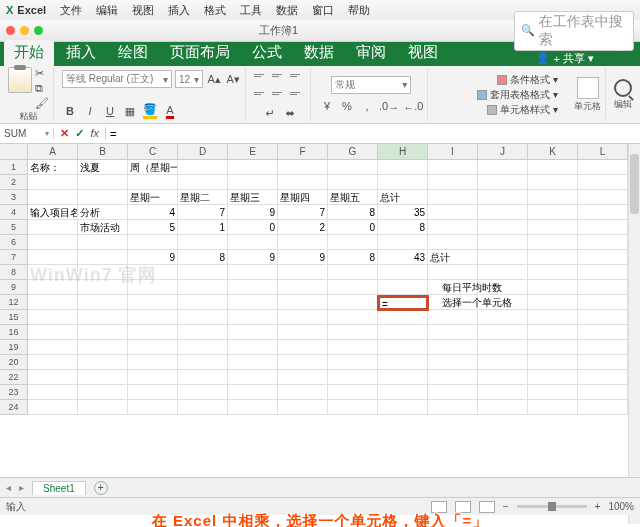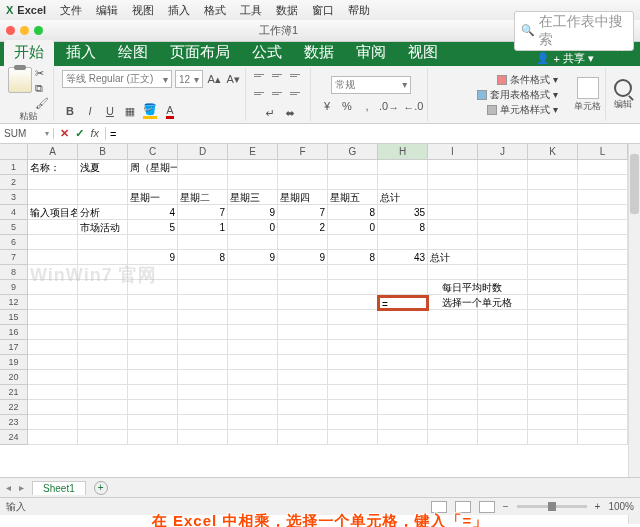--- a/index.html
+++ b/index.html
@@ -439,66 +439,36 @@
         <div class="cell"></div>
         <div class="cell"></div>
         <div class="cell"></div>
         <div class="cell"></div>
         <div class="cell"></div>
         <div class="cell"></div>
         <div class="cell"></div>
         <div class="cell"></div>
       </div>
       <div class="row">
-        <div class="rh">17</div>
-        <div class="cell"></div>
-        <div class="cell"></div>
-        <div class="cell"></div>
-        <div class="cell"></div>
-        <div class="cell"></div>
-        <div class="cell"></div>
-        <div class="cell"></div>
-        <div class="cell"></div>
-        <div class="cell"></div>
-        <div class="cell"></div>
-        <div class="cell"></div>
-        <div class="cell"></div>
-      </div>
-      <div class="row">
         <div class="rh">19</div>
         <div class="cell"></div>
         <div class="cell"></div>
         <div class="cell"></div>
         <div class="cell"></div>
         <div class="cell"></div>
         <div class="cell"></div>
         <div class="cell"></div>
         <div class="cell"></div>
         <div class="cell"></div>
         <div class="cell"></div>
         <div class="cell"></div>
         <div class="cell"></div>
       </div>
       <div class="row">
         <div class="rh">20</div>
-        <div class="cell"></div>
-        <div class="cell"></div>
-        <div class="cell"></div>
-        <div class="cell"></div>
-        <div class="cell"></div>
-        <div class="cell"></div>
-        <div class="cell"></div>
-        <div class="cell"></div>
-        <div class="cell"></div>
-        <div class="cell"></div>
-        <div class="cell"></div>
-        <div class="cell"></div>
-      </div>
-      <div class="row">
-        <div class="rh">21</div>
         <div class="cell"></div>
         <div class="cell"></div>
         <div class="cell"></div>
         <div class="cell"></div>
         <div class="cell"></div>
         <div class="cell"></div>
         <div class="cell"></div>
         <div class="cell"></div>
         <div class="cell"></div>
         <div class="cell"></div>

